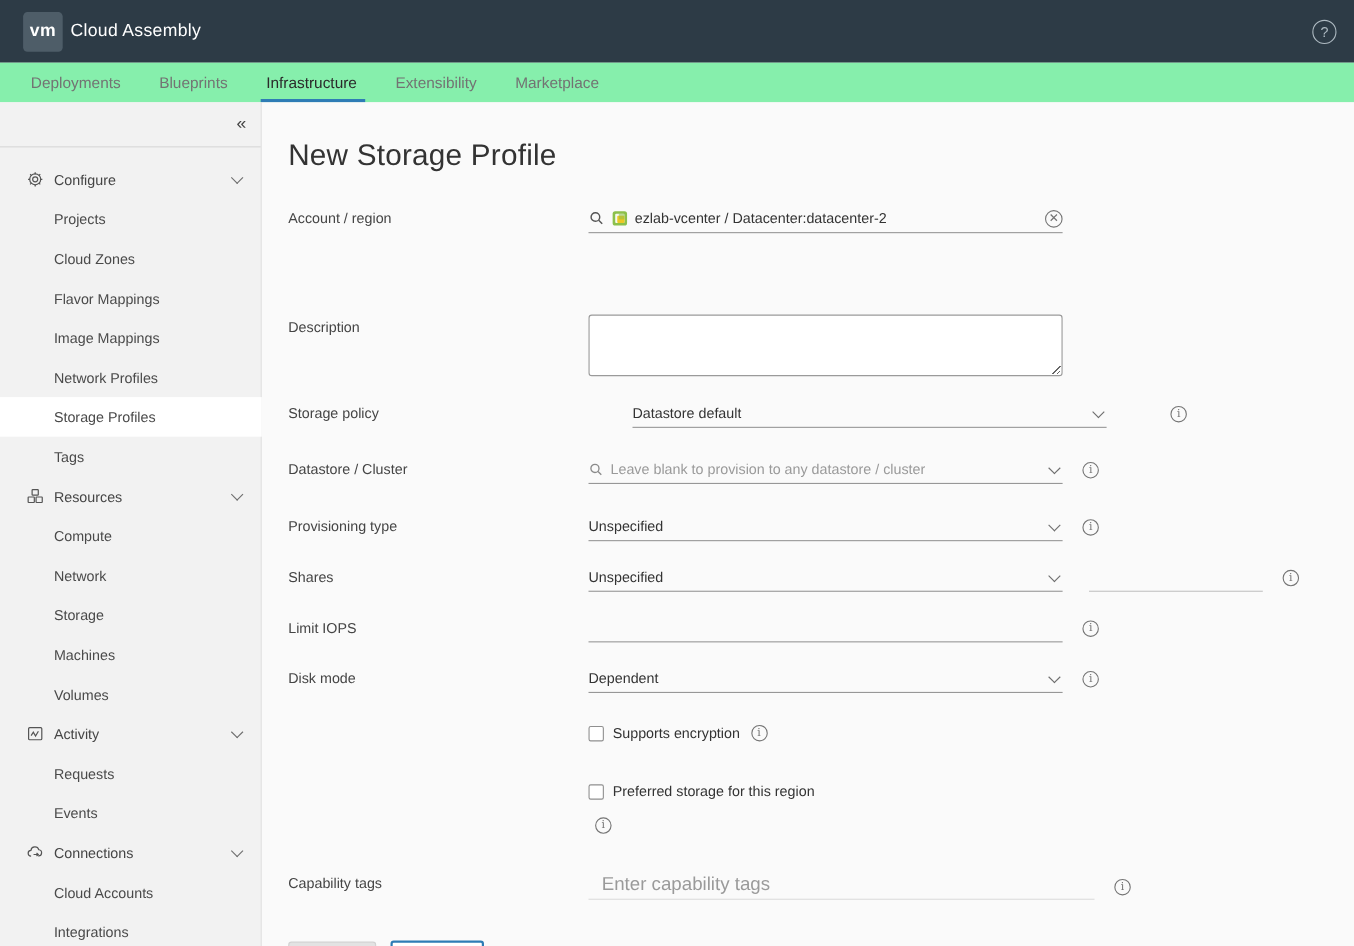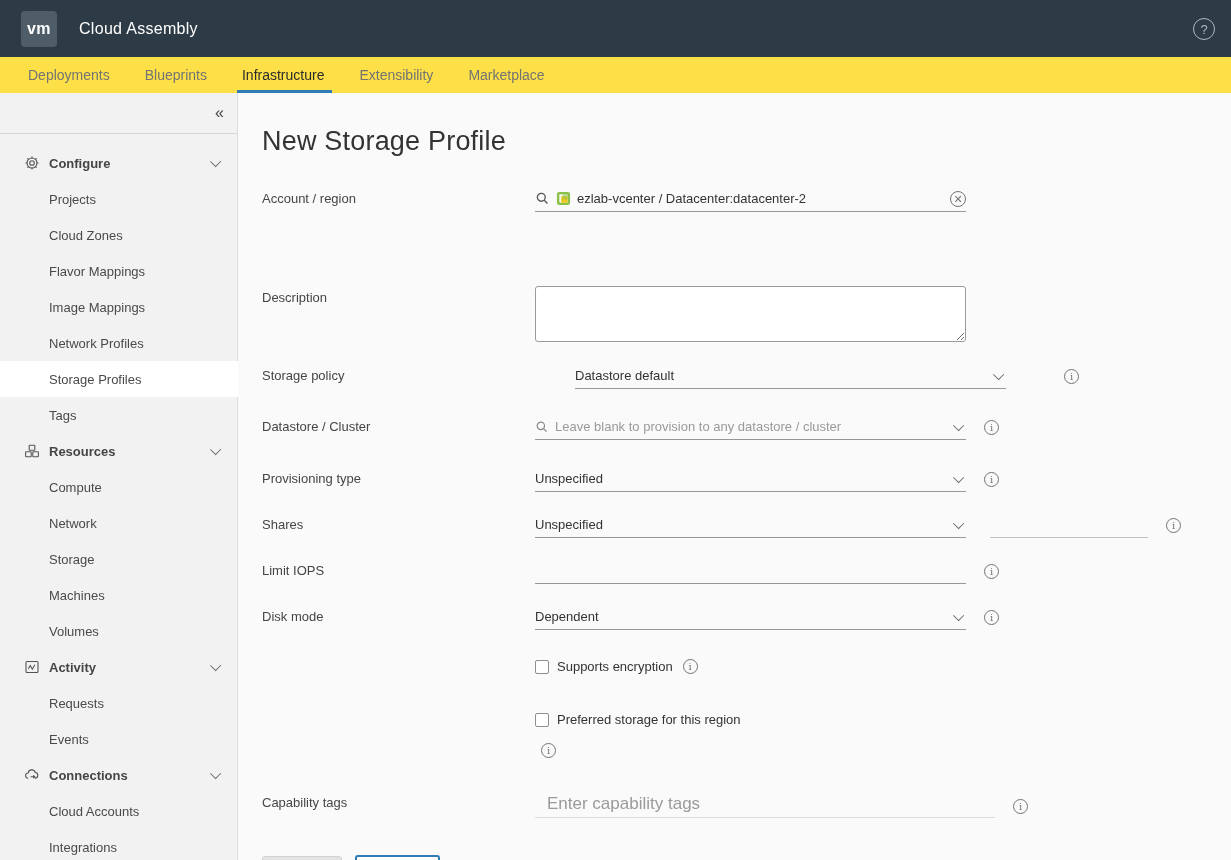--- a/index.html
+++ b/index.html
@@ -8,36 +8,36 @@
     --underline:#979797; --required:#c92100; --vsphere:#8cc04b;
   }
   *{margin:0;padding:0;box-sizing:border-box;}
   html,body{width:1231px;height:860px;background:#fff;}
   body{font-family:"Liberation Sans", sans-serif; color:var(--text); overflow:hidden;}
   .app{position:relative;width:1231px;height:860px;overflow:hidden;background:var(--content-bg);}
 
   
   .topbar{position:absolute;top:0;left:0;width:100%;height:57px;background:var(--header-bg);display:flex;align-items:center;}
   .logo-box{width:36px;height:36px;margin-left:21px;border-radius:4px;background:var(--logo-bg);display:flex;align-items:center;justify-content:center;color:#fff;font-weight:bold;font-size:16px;letter-spacing:.5px;}
-  .product-name{color:#fff;font-size:16px;font-weight:400;margin-left:22px;letter-spacing:.3px;}
+  .product-name{color:#fff;font-size:16px;font-weight:400;margin-left:7px;letter-spacing:.3px;}
   .help-circle{position:absolute;right:16px;top:18px;width:22px;height:22px;border:1.6px solid #aebac2;border-radius:50%;color:#aebac2;display:flex;align-items:center;justify-content:center;font-size:13px;cursor:pointer;}
 
   
-  .tabbar{position:absolute;top:57px;left:0;width:100%;height:36px;background:#fde047;display:flex;align-items:stretch;padding-left:26px;}
+  .tabbar{position:absolute;top:57px;left:0;width:100%;height:36px;background:#86efac;display:flex;align-items:stretch;padding-left:26px;}
   .tab{position:relative;margin-right:31px;font-size:14px;color:#737373;display:flex;align-items:center;padding:0 2px;cursor:pointer;}
   .tab.active{color:#2b2b2b;}
   .tab.active .tab-underline{position:absolute;left:-3px;right:-6px;bottom:0;height:3px;background:var(--accent);}
 
   
   .sidebar{position:absolute;top:93px;left:0;bottom:0;width:238px;background:var(--sidebar-bg);border-right:1px solid #dcdcdc;font-size:13px;}
   .side-top{height:40px;display:flex;align-items:center;justify-content:flex-end;padding-right:13px;}
   .collapse-glyph{font-size:16px;color:#454545;cursor:pointer;line-height:1;}
   .side-divider{border-top:1px solid #d7d7d7;}
   .side-list{margin-top:11px;}
-  .side-header{height:36px;display:flex;align-items:center;padding-left:24px;font-weight:bold;color:#454545;cursor:pointer;}
+  .side-header{height:36px;display:flex;align-items:center;padding-left:24px;font-weight:normal;color:#454545;cursor:pointer;}
   .side-header .sicon{width:16px;height:16px;margin-right:9px;display:inline-flex;}
   .side-header .chev{margin-left:auto;margin-right:16px;}
   .chev{width:8px;height:8px;border-left:1.5px solid #6e6e6e;border-bottom:1.5px solid #6e6e6e;transform:rotate(-45deg) translateY(-2px);display:inline-block;}
   .side-item{height:36px;display:flex;align-items:center;padding-left:49px;color:#4a4a4a;cursor:pointer;}
   .side-item.active{background:#fff;margin-right:-1px;}
 
   
   .content{position:absolute;top:93px;left:238px;right:0;bottom:0;background:var(--content-bg);}
   .page-title{position:absolute;top:33px;left:24px;font-size:27px;font-weight:300;color:#333;letter-spacing:.2px;}
 

